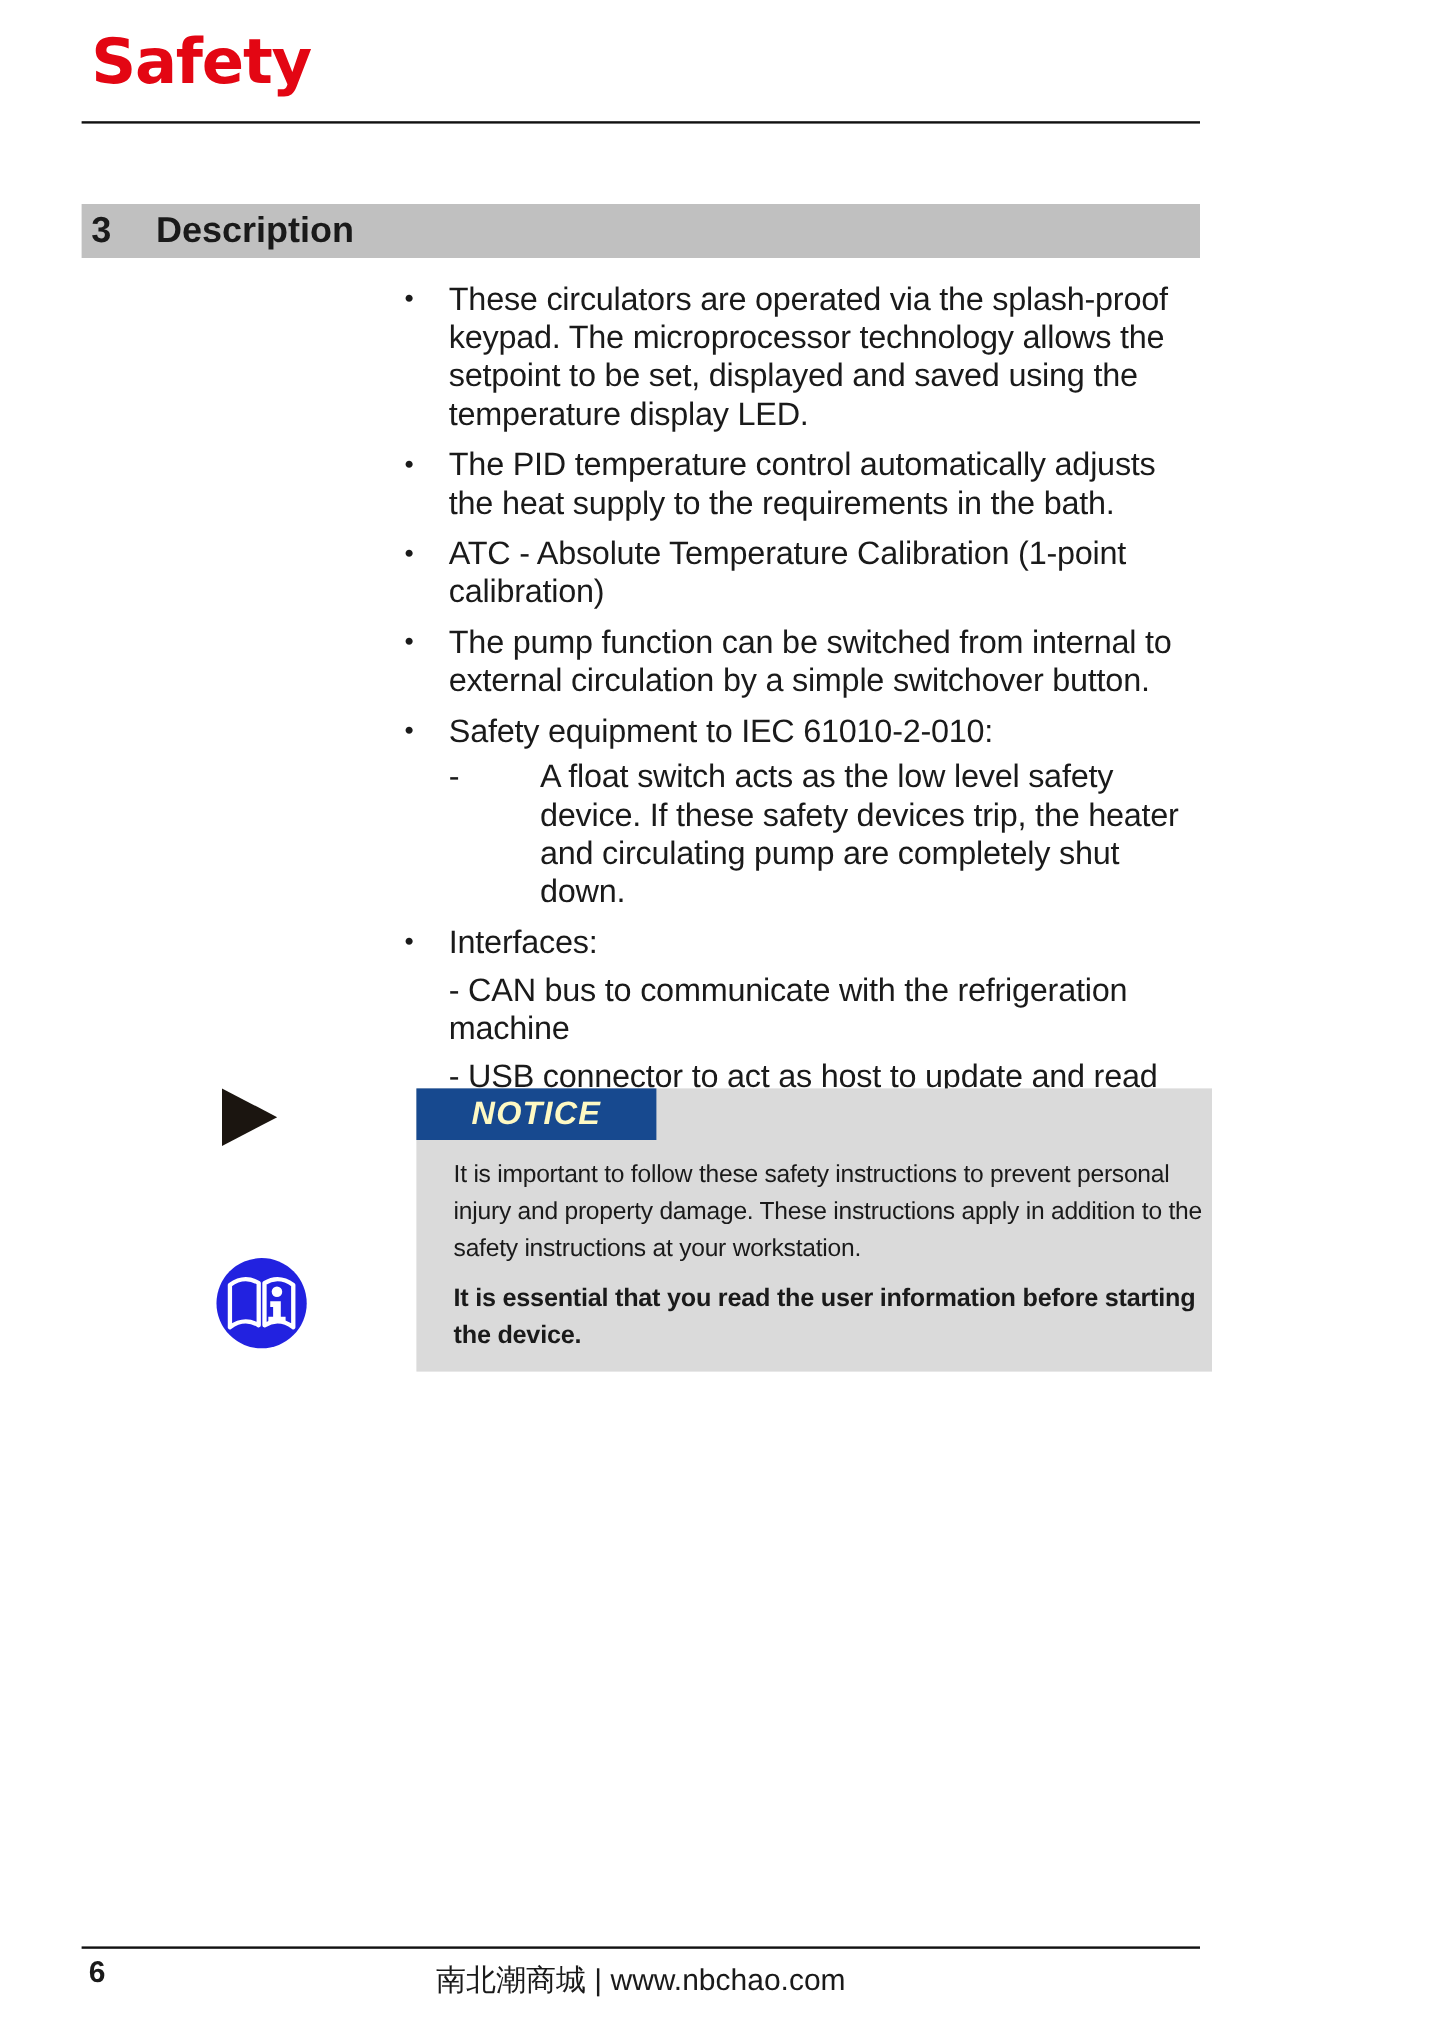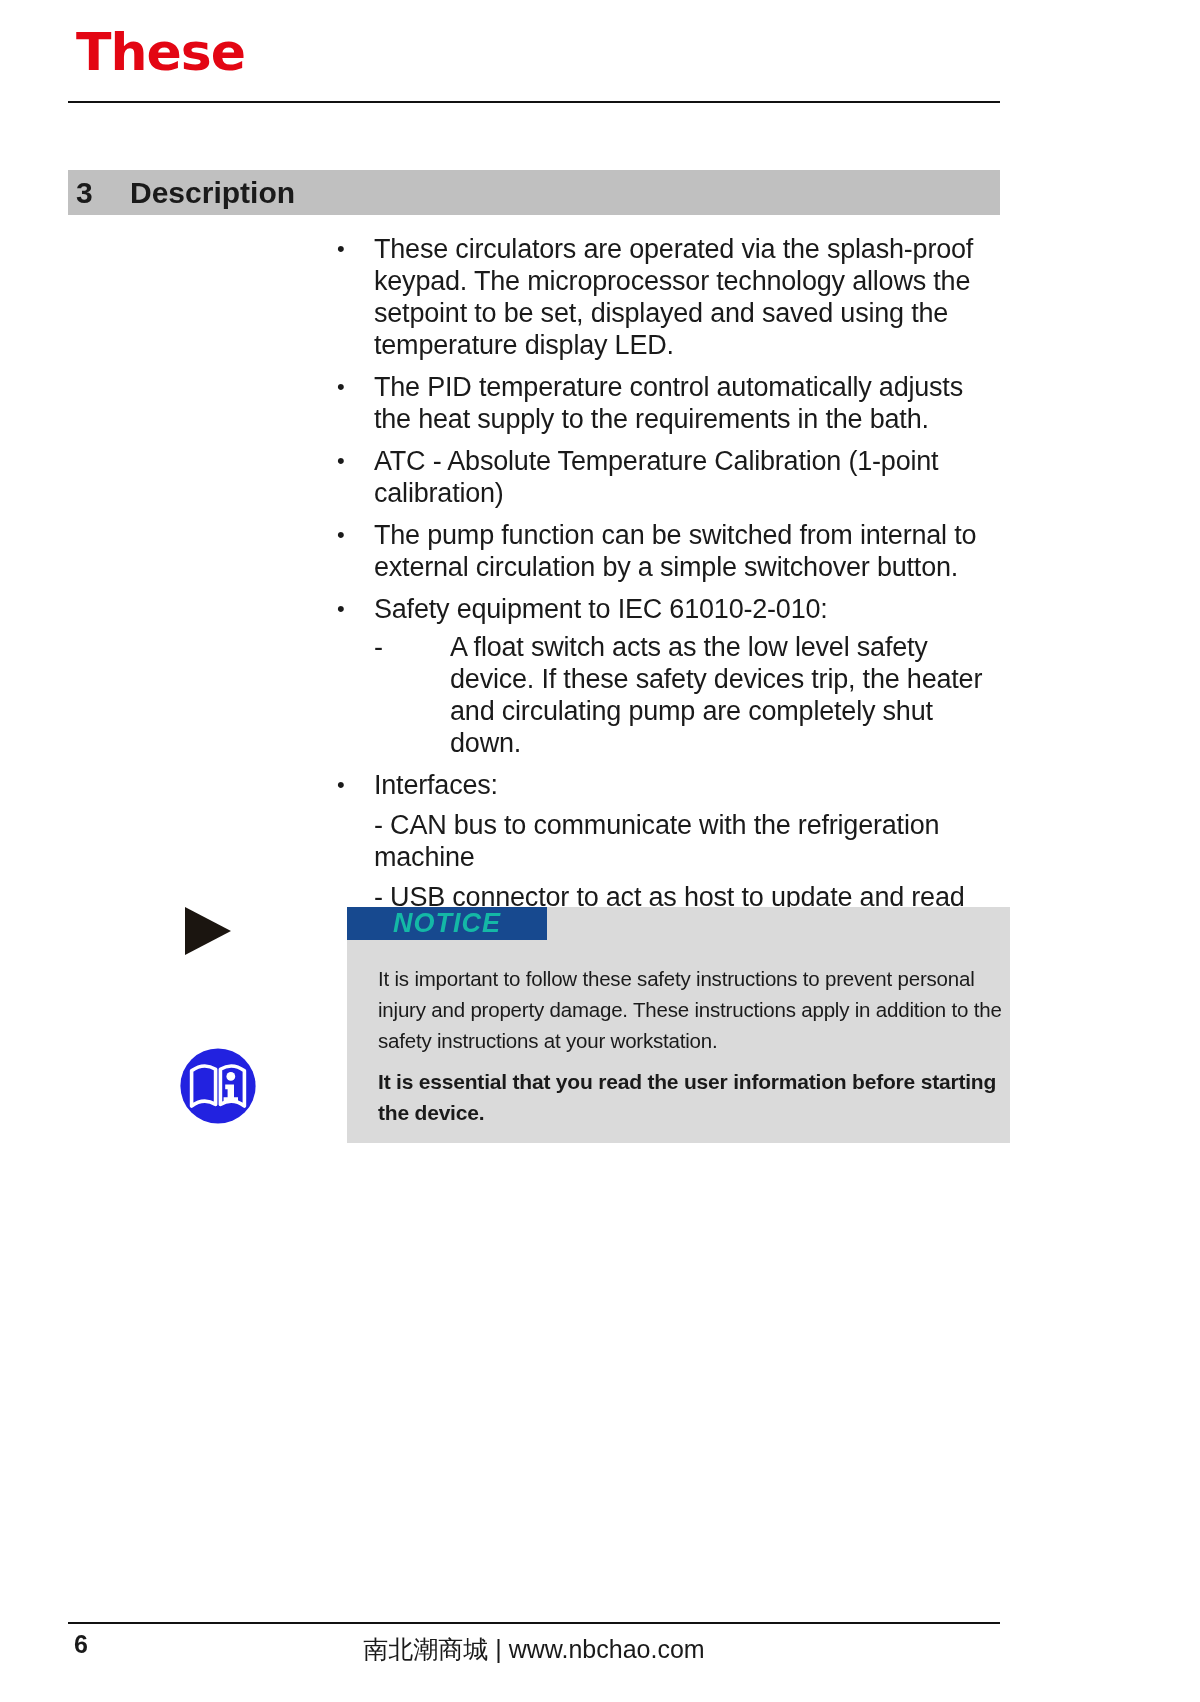--- a/index.html
+++ b/index.html
@@ -61,23 +61,23 @@
     width:0;height:0;
     border-top:24px solid transparent;
     border-bottom:24px solid transparent;
     border-left:46px solid #1b1510;
   }
   .notice-box{
     position:absolute;left:347px;top:2px;width:663px;height:236px;
     background:#dadada;
   }
   .notice-label{
-    position:absolute;left:0;top:0;width:200px;height:33px;
+    position:absolute;left:0;top:0;width:200px;height:43px;
     background:#17498f;
-    color:#14b8a6;
+    color:#fef9c3;
     display:flex;align-items:center;justify-content:center;
     font-weight:bold;font-style:italic;font-size:27px;letter-spacing:1px;
   }
   .notice-body{
     position:absolute;left:31px;top:56px;width:625px;
     font-size:20.5px;line-height:31px;letter-spacing:-0.2px;
   }
   .notice-em{
     margin-top:10px;
     font-weight:bold;font-size:21px;line-height:31px;
@@ -97,21 +97,21 @@
   .footer-site{
     position:absolute;left:68px;top:1633px;width:932px;
     text-align:center;font-size:25px;
   }
 </style>
 </head>
 <body>
 
 <div class="page">
 
-  <div class="logo">These</div>
+  <div class="logo">Safety</div>
   <div class="top-rule"></div>
 
   <div class="section-bar">
     <span class="section-num">3</span>
     <span class="section-title">Description</span>
   </div>
 
   <div class="content">
     <ul class="bullets">
       <li>

